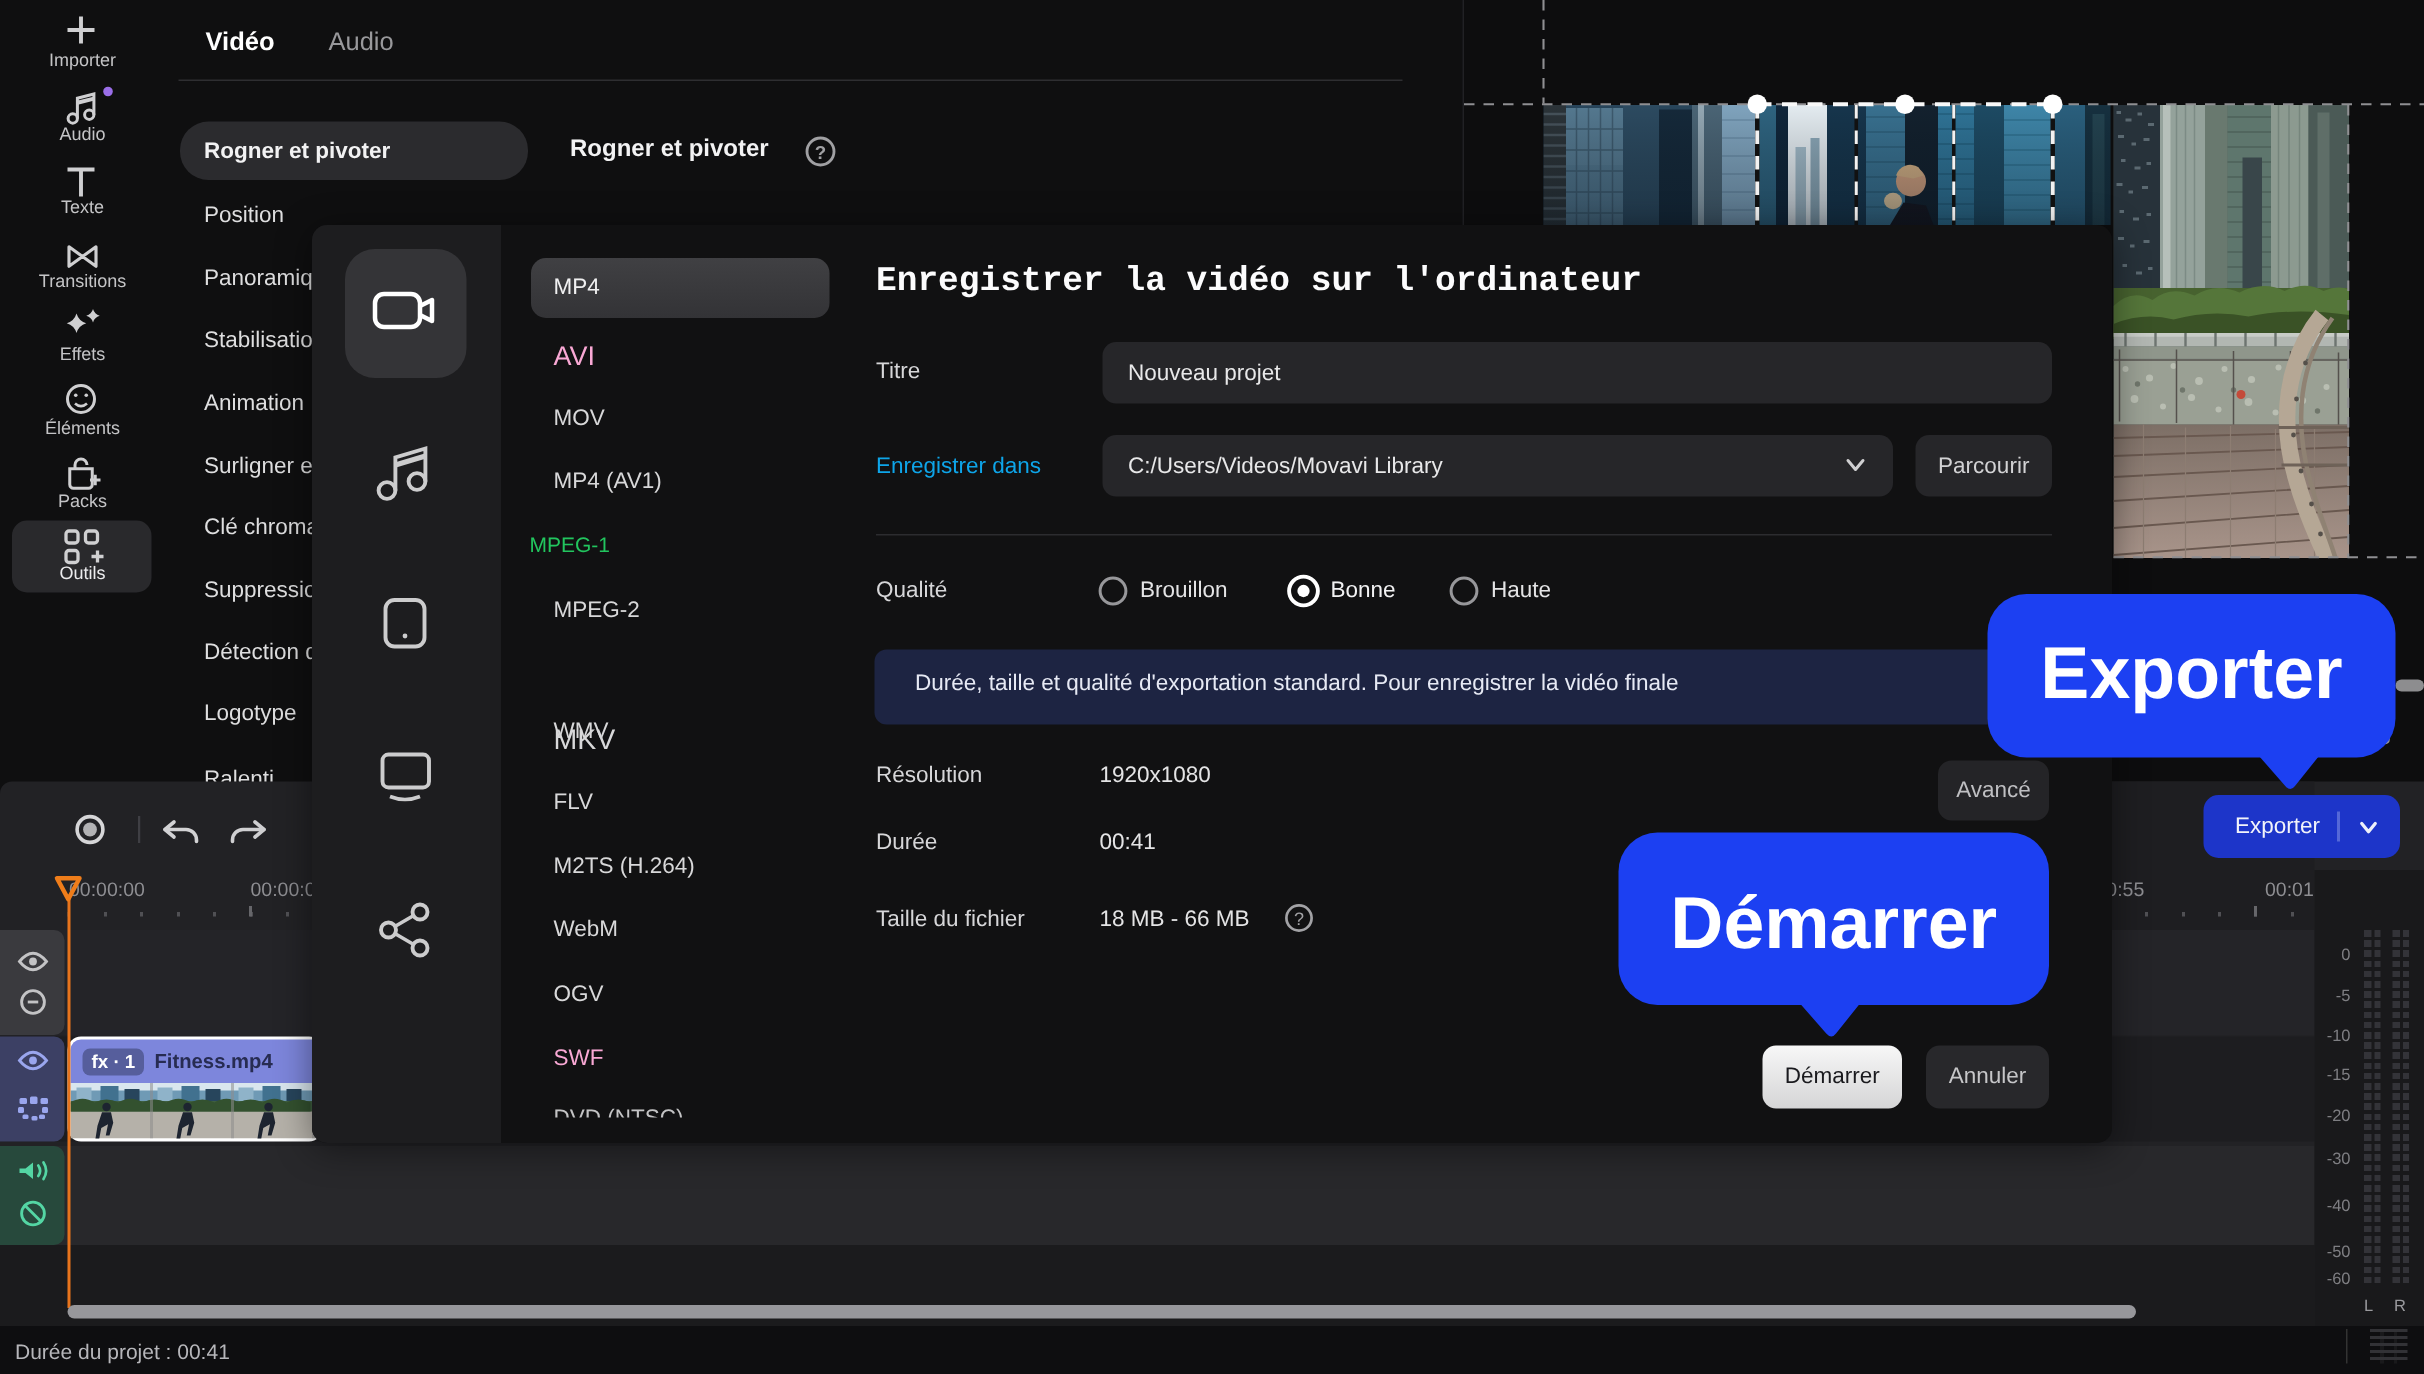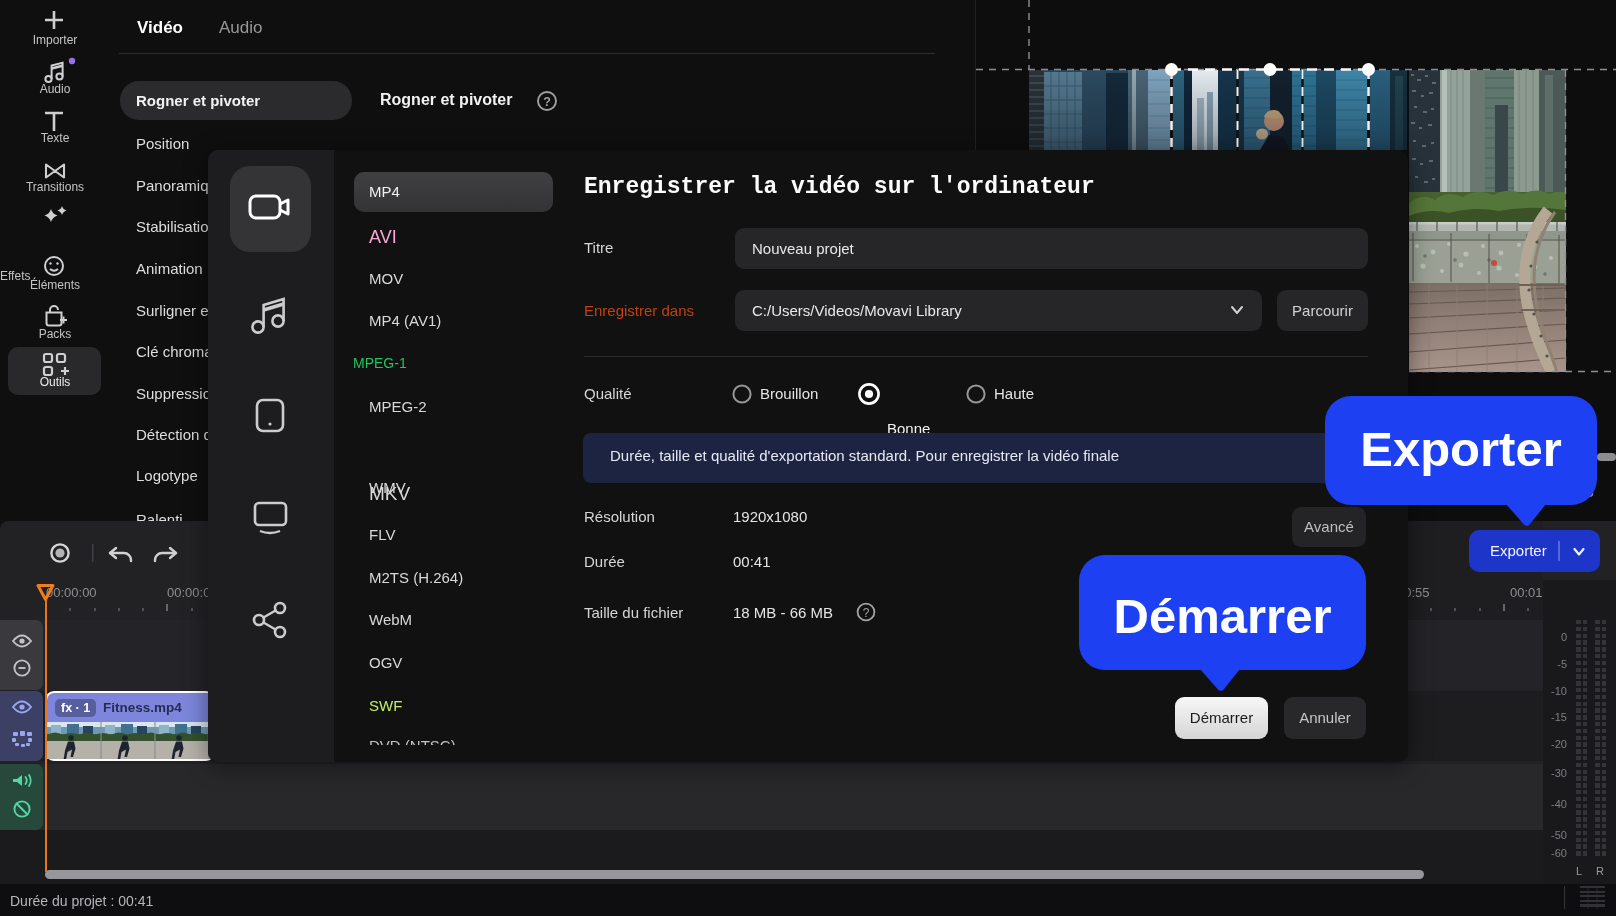--- a/index.html
+++ b/index.html
@@ -44,21 +44,21 @@
 
     <rect x="44" y="354" width="8" height="8" rx="2" stroke-width="2.2"></rect>
     <rect x="57" y="354" width="8" height="8" rx="2" stroke-width="2.2"></rect>
     <rect x="44" y="367" width="8" height="8" rx="2" stroke-width="2.2"></rect>
     <path d="M61 371h8M65 367v8" stroke-width="2.2"></path>
   </svg>
   <div class="txt" style="left:0;top:33px;width:110px;text-align:center;font-size:12px;color:#c4c4c6;">Importer</div>
   <div class="txt" style="left:0;top:82px;width:110px;text-align:center;font-size:12px;color:#c4c4c6;">Audio</div>
   <div class="txt" style="left:0;top:131px;width:110px;text-align:center;font-size:12px;color:#c4c4c6;">Texte</div>
   <div class="txt" style="left:0;top:180px;width:110px;text-align:center;font-size:12px;color:#c4c4c6;">Transitions</div>
-  <div class="txt" style="left:0;top:229px;width:110px;font-size:12px;color:#c4c4c6;margin-top:40px;">Effets</div>
+  <div class="txt" style="left:0;top:229px;width:110px;text-align:center;font-size:12px;color:#c4c4c6;">Effets</div>
   <div class="txt" style="left:0;top:278px;width:110px;text-align:center;font-size:12px;color:#c4c4c6;">Éléments</div>
   <div class="txt" style="left:0;top:327px;width:110px;text-align:center;font-size:12px;color:#c4c4c6;">Packs</div>
   <div class="txt" style="left:0;top:375px;width:110px;text-align:center;font-size:12px;color:#ececee;">Outils</div>
 </div>
 
 <div id="topmenu">
   <div class="txt" style="left:137px;top:18px;font-size:17px;font-weight:bold;color:#fff;">Vidéo</div>
   <div class="txt" style="left:219px;top:18px;font-size:17px;color:#98989b;">Audio</div>
   <div class="abs" style="left:119px;top:53px;width:816px;height:1px;background:#2e2e31;"></div>
   <div class="abs" style="left:120px;top:81px;width:232px;height:39px;background:#2b2b2e;border-radius:19px;"></div>
@@ -436,47 +436,47 @@
   <div class="txt" style="left:369px;top:270px;font-size:15px;color:#d8d8d9;">MOV</div>
   <div class="txt" style="left:369px;top:312px;font-size:15px;color:#d8d8d9;">MP4 (AV1)</div>
   <div class="txt" style="left:353px;top:355px;font-size:14px;color:#22c55e;">MPEG-1</div>
   <div class="txt" style="left:369px;top:398px;font-size:15px;color:#d8d8d9;">MPEG-2</div>
   <div class="txt" style="left:369px;top:441px;font-size:15px;color:#d8d8d9;margin-top:38px;">WMV</div>
   <div class="txt" style="left:369px;top:483px;font-size:19px;color:#d8d8d9;">MKV</div>
   <div class="txt" style="left:369px;top:526px;font-size:15px;color:#d8d8d9;">FLV</div>
   <div class="txt" style="left:369px;top:569px;font-size:15px;color:#d8d8d9;">M2TS (H.264)</div>
   <div class="txt" style="left:369px;top:611px;font-size:15px;color:#d8d8d9;">WebM</div>
   <div class="txt" style="left:369px;top:654px;font-size:15px;color:#d8d8d9;">OGV</div>
-  <div class="txt" style="left:369px;top:697px;font-size:15px;color:#bef264;">SWF</div>
+  <div class="txt" style="left:369px;top:697px;font-size:15px;color:#f9a8d4;">SWF</div>
   <div class="abs" style="left:369px;top:737px;width:180px;height:8px;overflow:hidden;opacity:0.9;">
       <div class="txt" style="left:0;top:0;font-size:15px;color:#d8d8d9;">DVD (NTSC)</div>
     </div>
 
   <div class="txt" style="left:584px;top:174px;font-size:23px;font-weight:bold;color:#fcfcfd;font-family:Liberation Mono, monospace;">Enregistrer la vidéo sur l'ordinateur</div>
   <div class="txt" style="left:584px;top:239px;font-size:15px;color:#d6d6d8;">Titre</div>
   <div class="abs" style="left:735px;top:228px;width:633px;height:41px;background:#262629;border-radius:9px;"></div>
   <div class="txt" style="left:752px;top:240px;font-size:15px;color:#e8e8e9;">Nouveau projet</div>
-  <div class="txt" style="left:584px;top:302px;font-size:15px;color:#c2410c;">Enregistrer dans</div>
+  <div class="txt" style="left:584px;top:302px;font-size:15px;color:#0ea5e9;">Enregistrer dans</div>
   <div class="abs" style="left:735px;top:290px;width:527px;height:41px;background:#262629;border-radius:9px;"></div>
   <div class="txt" style="left:752px;top:302px;font-size:15px;color:#e8e8e9;">C:/Users/Videos/Movavi Library</div>
   <svg class="abs" style="left:1228px;top:303px;" width="18" height="14" viewBox="0 0 18 14">
       <path d="M4 4l5 6 5-6" stroke="#cfcfd1" stroke-width="2" fill="none" stroke-linecap="round" stroke-linejoin="round"></path>
     </svg>
   <div class="abs" style="left:1277px;top:290px;width:91px;height:41px;background:#262629;border-radius:9px;"></div>
   <div class="txt" style="left:1277px;top:302px;width:91px;text-align:center;font-size:15px;color:#d2d2d4;">Parcourir</div>
   <div class="abs" style="left:584px;top:356px;width:784px;height:1px;background:#2c2c2f;"></div>
   <div class="txt" style="left:584px;top:385px;font-size:15px;color:#d6d6d8;">Qualité</div>
   <svg class="abs" style="left:731px;top:382px;" width="320" height="24" viewBox="0 0 320 24" fill="none">
     <circle cx="11" cy="12" r="8.6" stroke="#97979a" stroke-width="2"></circle>
     <circle cx="138" cy="12" r="9.6" stroke="#fff" stroke-width="2.6"></circle>
     <circle cx="138" cy="12" r="4.1" fill="#fff"></circle>
     <circle cx="245" cy="12" r="8.6" stroke="#97979a" stroke-width="2"></circle>
   </svg>
   <div class="txt" style="left:760px;top:385px;font-size:15px;color:#e4e4e5;">Brouillon</div>
-  <div class="txt" style="left:887px;top:385px;font-size:15px;color:#f2f2f3;margin-top:35px;">Bonne</div>
+  <div class="txt" style="left:887px;top:385px;font-size:15px;color:#f2f2f3;">Bonne</div>
   <div class="txt" style="left:994px;top:385px;font-size:15px;color:#e4e4e5;">Haute</div>
   <div class="abs" style="left:583px;top:433px;width:785px;height:50px;background:#1d2442;border-radius:8px;"></div>
   <div class="txt" style="left:610px;top:447px;font-size:15px;color:#e6e9f4;">Durée, taille et qualité d'exportation standard. Pour enregistrer la vidéo finale</div>
   <div class="txt" style="left:584px;top:508px;font-size:15px;color:#d6d6d8;">Résolution</div>
   <div class="txt" style="left:733px;top:508px;font-size:15px;color:#e4e4e5;">1920x1080</div>
   <div class="txt" style="left:584px;top:553px;font-size:15px;color:#d6d6d8;">Durée</div>
   <div class="txt" style="left:733px;top:553px;font-size:15px;color:#e4e4e5;">00:41</div>
   <div class="txt" style="left:584px;top:604px;font-size:15px;color:#d6d6d8;">Taille du fichier</div>
   <div class="txt" style="left:733px;top:604px;font-size:15px;color:#e4e4e5;">18 MB - 66 MB</div>
   <svg class="abs" style="left:856px;top:602px;" width="20" height="20" viewBox="0 0 20 20" fill="none">

